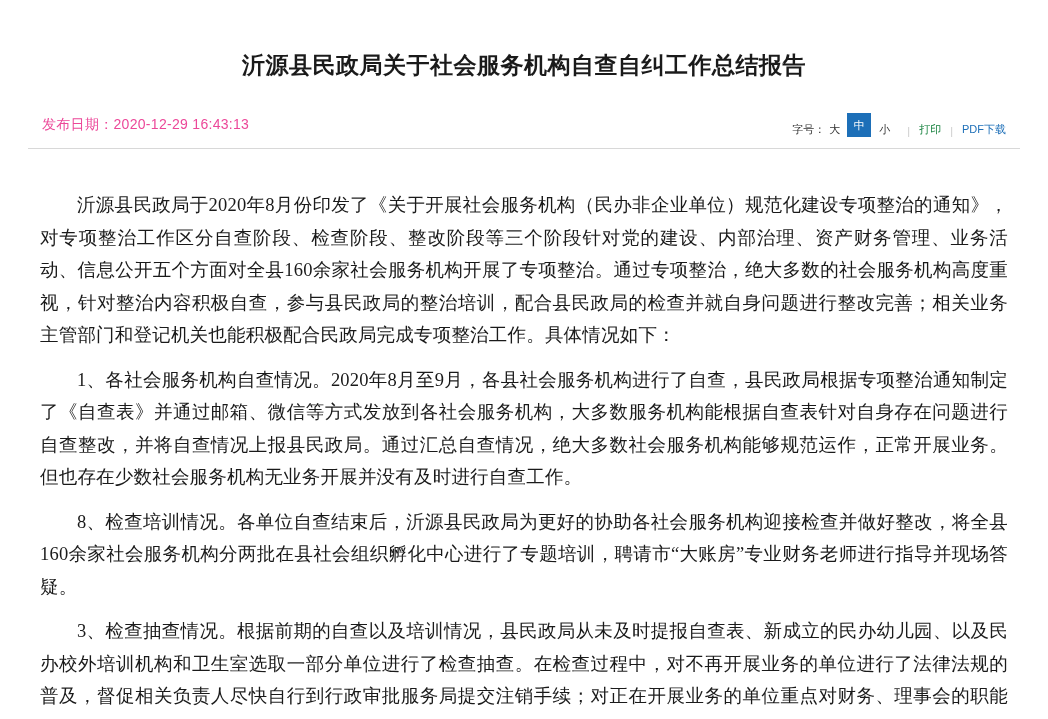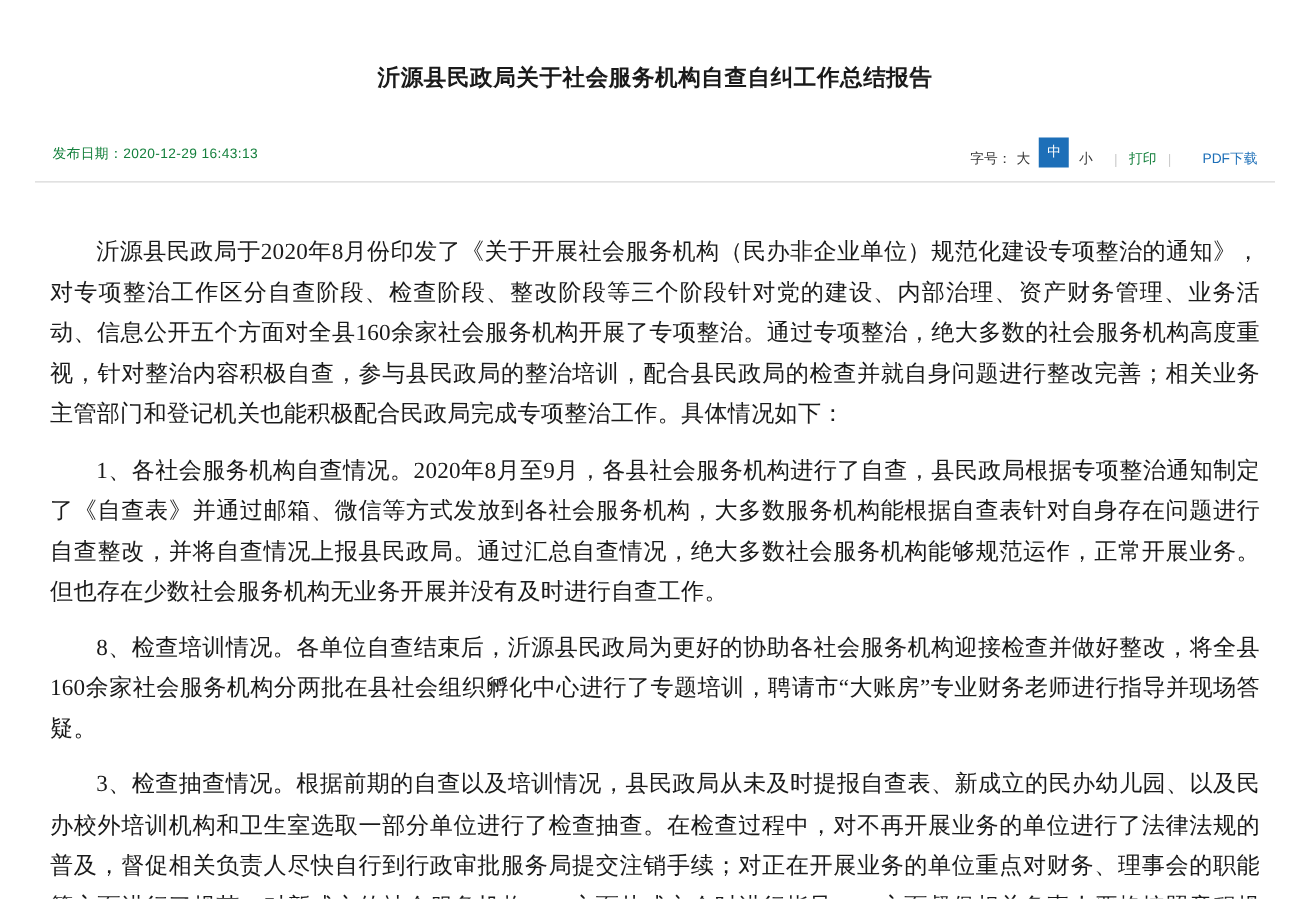--- a/index.html
+++ b/index.html
@@ -15,40 +15,40 @@
     overflow: hidden;
   }
   .page {
     position: relative;
     width: 1048px;
     height: 719px;
     box-sizing: border-box;
   }
   .doc-title {
     text-align: center;
-    font-size: 18px;
+    font-size: 23px;
     font-weight: bold;
     color: #1a1a1a;
     letter-spacing: 0.5px;
     padding: 33px 60px 0 60px;
     line-height: 34px;
     font-family: "Liberation Sans", "DejaVu Sans", sans-serif;
   }
   .meta-bar {
     position: relative;
     margin-top: 26px;
     padding: 0 14px 0 14px;
     height: 34px;
     display: flex;
     align-items: center;
     justify-content: space-between;
   }
   .pub-date {
-    font-size: 11px;
-    color: #15803d;
+    font-size: 14px;
+    color: #ec4899;
     letter-spacing: 0.3px;
     white-space: nowrap;
   }
   .tools {
     display: flex;
     align-items: flex-end;
     font-size: 11px;
     color: #333333;
     white-space: nowrap;
   }
@@ -82,21 +82,20 @@
   }
   .print-link {
     color: #15803d;
     cursor: pointer;
     text-decoration: none;
   }
   .pdf-link {
     color: #1d6fb8;
     cursor: pointer;
     text-decoration: none;
-    margin-left: 16px;
   }
   .divider {
     height: 1px;
     background: #d8d8d8;
     margin: 6px 0 0 0;
   }
   .body-wrap {
     padding: 0 28px;
   }
   .content {

